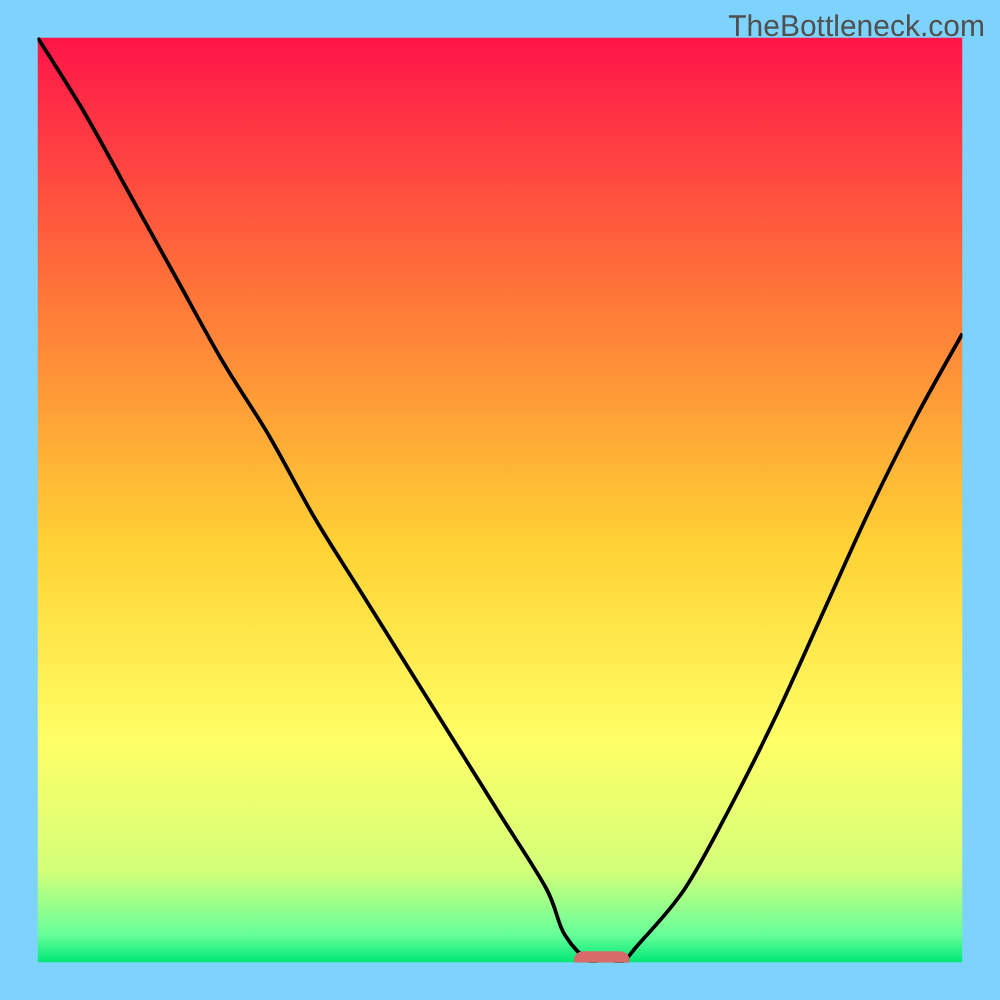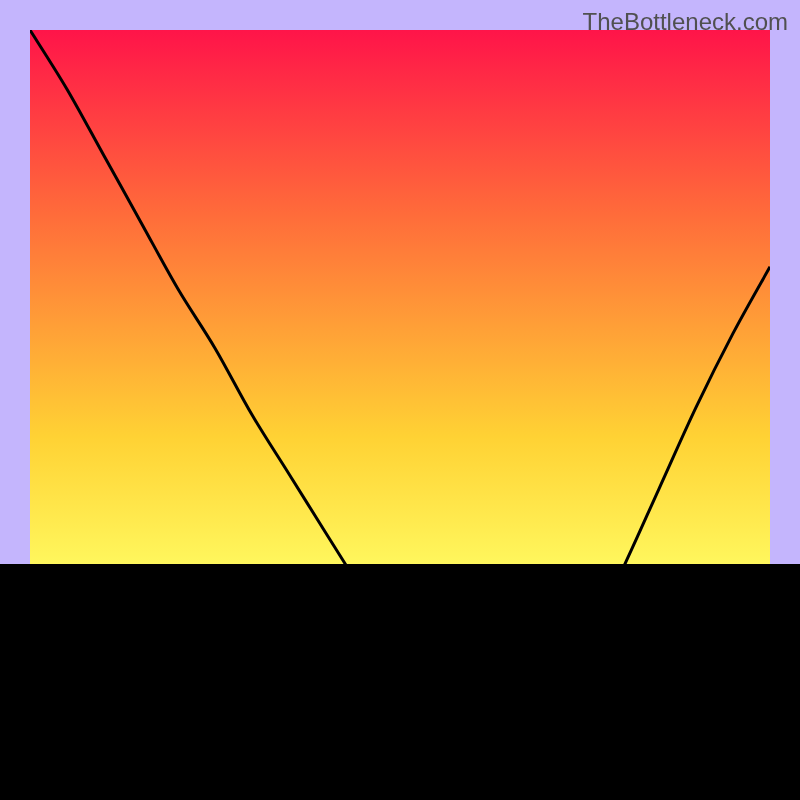--- a/index.html
+++ b/index.html
@@ -1,16 +1,16 @@
 <!DOCTYPE html>
 <html><head>
 <meta charset="utf-8">
 <style>
 body { margin: 0; padding: 0; background: #000; }
-.container { width: 800px; height: 564px; position: relative; background: #c4b5fd; }
+.container { width: 800px; height: 800px; position: relative; background: #7dd3fc; }
 .plot-area { position: absolute; left: 30px; top: 30px; width: 740px; height: 740px; }
 .watermark { position: absolute; top: 8px; right: 12px; font-family: Arial, sans-serif; font-size: 24px; color: #505050; font-weight: 500; z-index: 10; }
 svg { display: block; }
 </style>
 </head>
 <body>
 
 <div class="container">
   <div class="watermark">TheBottleneck.com</div>
   <div class="plot-area">

